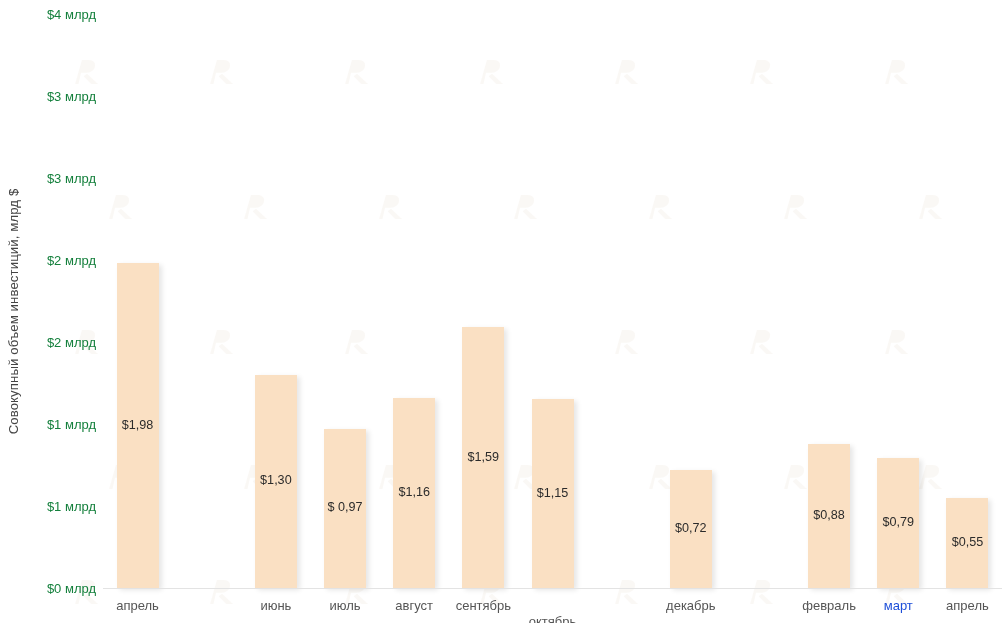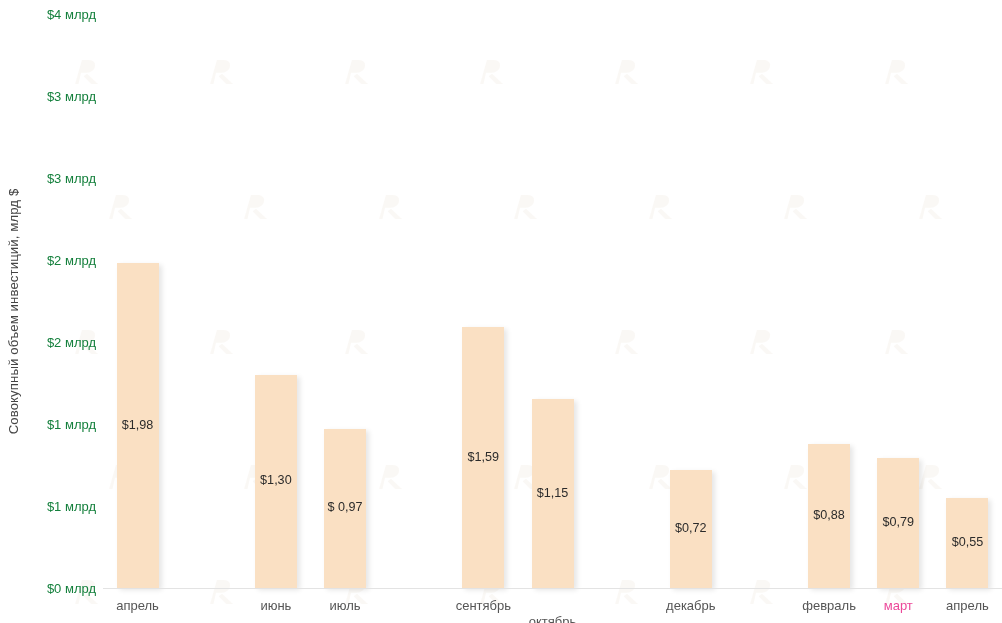--- a/index.html
+++ b/index.html
@@ -369,20 +369,25 @@
         <div class="bar-group" style="left: 151.885px; width: 42px;">
           <div class="bar" style="height: 213.2px; top: 374.8px; background: rgb(250, 224, 195);"></div>
           <div class="bar-value" style="color: rgb(43, 43, 43); top: 473.4px;">$1,30</div>
           <div class="x-label" style="color: rgb(85, 85, 85); top: 598px;">июнь</div>
         </div>
         <div class="bar-group" style="left: 221.038px; width: 42px;">
           <div class="bar" style="height: 159.08px; top: 428.92px; background: rgb(250, 224, 195);"></div>
           <div class="bar-value" style="color: rgb(43, 43, 43); top: 500.46px;">$ 0,97</div>
           <div class="x-label" style="color: rgb(85, 85, 85); top: 598px;">июль</div>
         </div>
+        <div class="bar-group" style="left: 290.192px; width: 42px;">
+          <div class="bar" style="height: 190.24px; top: 397.76px; background: rgb(250, 224, 195);"></div>
+          <div class="bar-value" style="color: rgb(43, 43, 43); top: 484.88px;">$1,16</div>
+          <div class="x-label" style="color: rgb(85, 85, 85); top: 598px;">август</div>
+        </div>
         <div class="bar-group" style="left: 359.346px; width: 42px;">
           <div class="bar" style="height: 260.76px; top: 327.24px; background: rgb(250, 224, 195);"></div>
           <div class="bar-value" style="color: rgb(43, 43, 43); top: 449.62px;">$1,59</div>
           <div class="x-label" style="color: rgb(85, 85, 85); top: 598px;">сентябрь</div>
         </div>
         <div class="bar-group" style="left: 428.5px; width: 42px;">
           <div class="bar" style="height: 188.6px; top: 399.4px; background: rgb(250, 224, 195);"></div>
           <div class="bar-value" style="color: rgb(43, 43, 43); top: 485.7px;">$1,15</div>
           <div class="x-label" style="color: rgb(85, 85, 85); top: 598px; margin-top: 16px;">октябрь</div>
         </div>
@@ -392,21 +397,21 @@
           <div class="x-label" style="color: rgb(85, 85, 85); top: 598px;">декабрь</div>
         </div>
         <div class="bar-group" style="left: 705.115px; width: 42px;">
           <div class="bar" style="height: 144.32px; top: 443.68px; background: rgb(250, 224, 195);"></div>
           <div class="bar-value" style="color: rgb(43, 43, 43); top: 507.84px;">$0,88</div>
           <div class="x-label" style="color: rgb(85, 85, 85); top: 598px;">февраль</div>
         </div>
         <div class="bar-group" style="left: 774.269px; width: 42px;">
           <div class="bar" style="height: 129.56px; top: 458.44px; background: rgb(250, 224, 195);"></div>
           <div class="bar-value" style="color: rgb(43, 43, 43); top: 515.22px;">$0,79</div>
-          <div class="x-label" style="color: #ec4899; top: 598px;">март</div>
+          <div class="x-label" style="color: #1d4ed8; top: 598px;">март</div>
         </div>
         <div class="bar-group" style="left: 843.423px; width: 42px;">
           <div class="bar" style="height: 90.2px; top: 497.8px; background: rgb(250, 224, 195);"></div>
           <div class="bar-value" style="color: rgb(43, 43, 43); top: 534.9px;">$0,55</div>
           <div class="x-label" style="color: rgb(85, 85, 85); top: 598px;">апрель</div>
         </div>
       </div>
   </div>
 
 </div>

